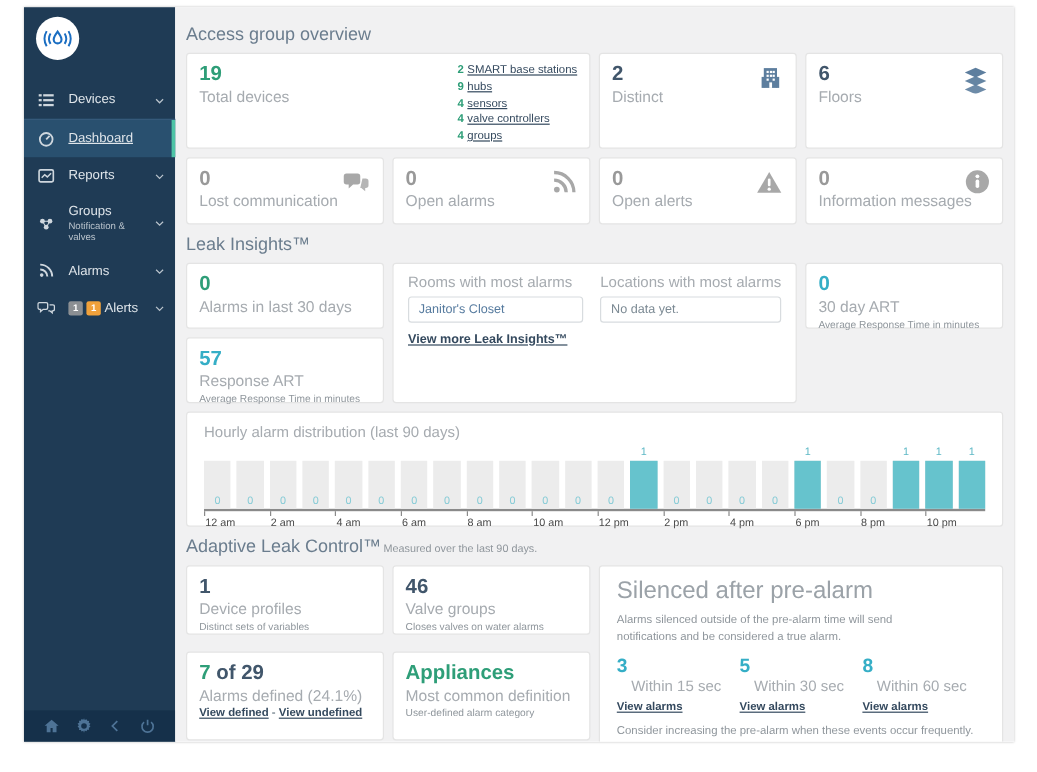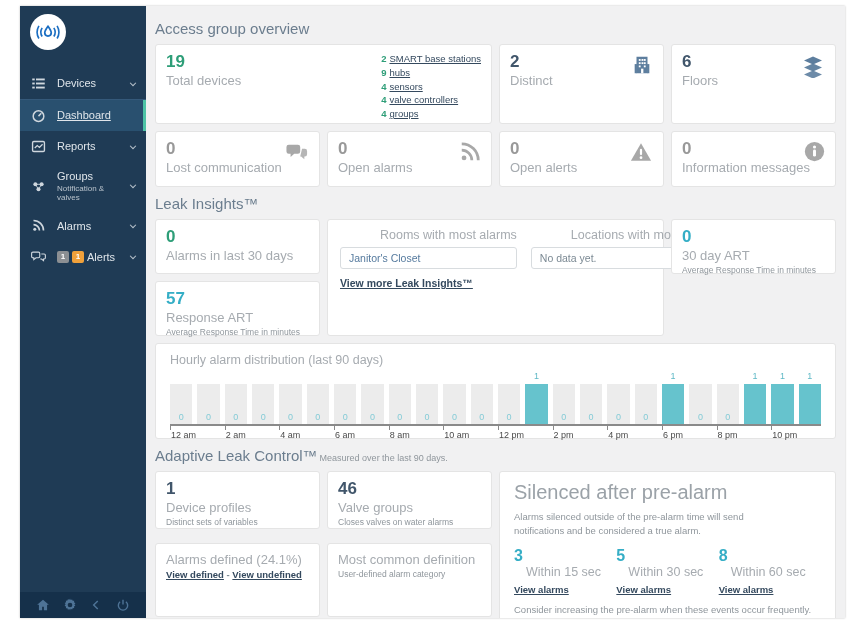--- a/index.html
+++ b/index.html
@@ -43,21 +43,21 @@
   .h80 { height:80px; } .h56 { height:56px; } .h55 { height:55px; } .h58 { height:58px; } .h74 { height:74px; }
 
   .devlinks { position:absolute; top:7px; right:10px; text-align:left; }
   .devlink-row { font-size:9.5px; line-height:1.45; }
   .devlink-row .cnt { color:#2e9e78; font-weight:bold; margin-right:3px; }
   .devlink-row a, .ulink { color:#34495e; text-decoration:underline; cursor:pointer; }
 
   .rooms-card { padding:8px 12px; }
   .rooms-cols { display:flex; gap:14px; }
   .rooms-col { flex:1; }
-  .rooms-head { font-size:12.5px; color:#a6abb0; margin-bottom:5px; white-space:nowrap;margin-left:40px; }
+  .rooms-head { font-size:12.5px; color:#a6abb0; margin-bottom:5px; white-space:nowrap; }
   .rooms-box { border:1px solid #d8dcdf; border-radius:3px; padding:4px 8px; font-size:10.5px; background:#fff; }
   .roomval { color:#557a9e; } .locval { color:#7c8a94; }
   .viewmore { font-size:10.5px; font-weight:bold; margin-top:8px; display:inline-block; }
 
   
   .chart-card { margin-top:7px; padding:9px 14px 6px 14px; height:96px; }
   .chart-title { font-size:12.5px; color:#a6abb0; }
   .chart-bars { display:flex; gap:5px; align-items:flex-end; height:42px; margin-top:17px; border-bottom:2px solid #8a8a8a; position:relative; }
   .bar-slot { flex:1; height:100%; position:relative; }
   .bar-ph { position:absolute; inset:0; background:#ececec; }
@@ -566,24 +566,26 @@
           <div class="silenced-col">
             <div class="num teal">8</div>
             <div class="card-label">Within 60 sec</div>
             <a class="ulink">View alarms</a>
           </div>
         </div>
         <div class="silenced-footer">Consider increasing the pre-alarm when these events occur frequently.</div>
       </div>
 
       <div class="card h74">
+        <div class="num"><span class="green">7</span><span class="navy"> of 29</span></div>
         <div class="card-label">Alarms defined (24.1%)</div>
         <div class="defined-links"><a class="ulink">View defined</a><span> - </span><a class="ulink">View undefined</a></div>
       </div>
 
       <div class="card h74">
+        <div class="appliances-val">Appliances</div>
         <div class="card-label">Most common definition</div>
         <div class="card-caption">User-defined alarm category</div>
       </div>
     </div>
 
   </div>
 </div>
 
 </body></html>

